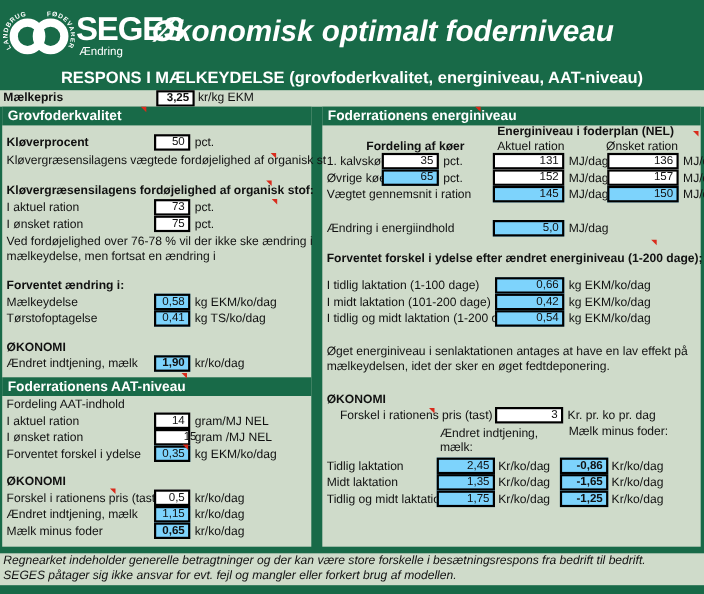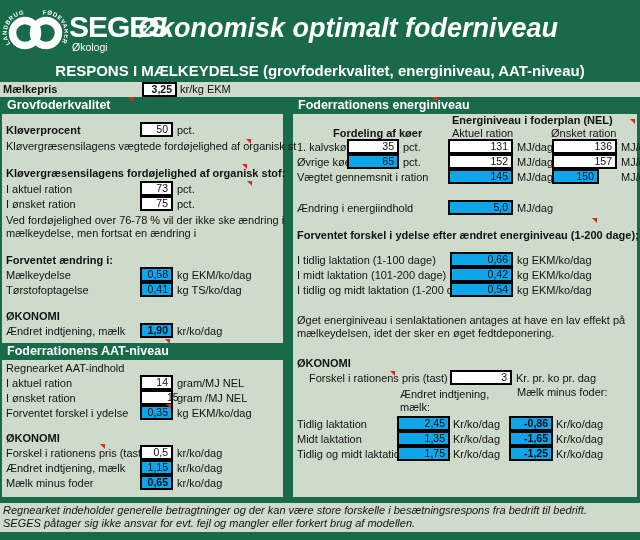--- a/index.html
+++ b/index.html
@@ -4,21 +4,21 @@
 <style>
   html,body{margin:0;padding:0;}
   #app{position:relative;width:640px;height:540px;background:#186a48;
        font-family:"Liberation Sans",sans-serif;overflow:hidden;color:#111;}
   .panel{position:absolute;background:#cfdbca;overflow:hidden;}
   .hdr-bar{position:absolute;background:#186a48;color:#fff;font-weight:bold;
            font-size:12.5px;line-height:17px;height:17px;padding-left:5px;box-sizing:border-box;}
   .lbl,.unit{position:absolute;font-size:11px;line-height:13px;white-space:nowrap;}
   .cell{position:absolute;box-sizing:border-box;height:15px;border:2px solid #000;
         background:#fff;font-size:10.5px;line-height:11px;text-align:right;padding-right:3px;}
-  .calc{background:#0ea5e9;}
+  .calc{background:#7dd3fc;}
   .b{font-weight:bold;}
   .brand{position:absolute;left:69px;top:12px;color:#fff;font-weight:bold;
          font-size:30px;letter-spacing:-1px;line-height:30px;}
   .brand-sub{position:absolute;left:72px;top:41px;color:#fff;font-size:10.5px;}
   .title{position:absolute;left:138px;top:12px;color:#fff;font-weight:bold;
          font-style:italic;font-size:27px;line-height:32px;white-space:nowrap;}
   .subtitle{position:absolute;left:0;top:61px;width:640px;text-align:center;color:#fff;
             font-weight:bold;font-size:15px;line-height:20px;}
   .strip{position:absolute;left:0;width:640px;background:#cfdbca;}
   .marker{position:absolute;width:0;height:0;border-top:5px solid #d92b1c;
@@ -35,21 +35,21 @@
     <circle cx="23" cy="28" r="12.5" fill="none" stroke="#fff" stroke-width="7.5"></circle>
     <circle cx="44" cy="28" r="12.5" fill="none" stroke="#fff" stroke-width="7.5"></circle>
     <defs>
       <path id="arcL" d="M 8.2,38.6 A 18.5,18.5 0 0 1 21.4,9.6" fill="none"></path>
       <path id="arcR" d="M 40.8,9.8 A 18.5,18.5 0 0 1 59.2,38.6" fill="none"></path>
     </defs>
     <text font-size="6" font-weight="bold" fill="#fff" letter-spacing="0.6"><textPath href="#arcL">LANDBRUG</textPath></text>
     <text font-size="6" font-weight="bold" fill="#fff" letter-spacing="0.6"><textPath href="#arcR">FØDEVARER</textPath></text>
   </svg>
   <div class="brand">SEGES</div>
-  <div class="brand-sub">Økologi</div>
+  <div class="brand-sub">Ændring</div>
   <div class="title">Økonomisk optimalt foderniveau</div>
   <div class="subtitle">RESPONS I MÆLKEYDELSE (grovfoderkvalitet, energiniveau, AAT-niveau)</div>
 
   <div class="strip" style="top:82px;height:15px;"></div>
   <span class="lbl b" style="left:3px;top:83px;">Mælkepris</span>
   <span class="cell b" style="left:142px;top:82px;width:35px;">3,25</span>
   <span class="unit" style="left:180px;top:83px;">kr/kg EKM</span>
 
   <div class="panel" style="left:2px;top:97px;width:281px;height:400px;"></div>
   <div class="panel" style="left:293px;top:97px;width:344px;height:400px;"></div>
@@ -84,21 +84,21 @@
   <span class="lbl" style="left:6px;top:284px;">Tørstofoptagelse</span>
   <span class="cell calc" style="left:140px;top:282px;width:33px;">0,41</span>
   <span class="unit" style="left:177px;top:284px;">kg TS/ko/dag</span>
 
   <span class="lbl b" style="left:6px;top:310px;">ØKONOMI</span>
   <span class="lbl" style="left:6px;top:325px;">Ændret indtjening, mælk</span>
   <span class="cell calc b" style="left:140px;top:323px;width:33px;">1,90</span>
   <span class="unit" style="left:177px;top:325px;">kr/ko/dag</span>
 
   <div class="hdr-bar" style="left:2px;top:343px;width:281px;">Foderrationens AAT-niveau</div>
-  <span class="lbl" style="left:6px;top:362px;">Regnearket AAT-indhold</span>
+  <span class="lbl" style="left:6px;top:362px;">Fordeling AAT-indhold</span>
 
   <span class="lbl" style="left:6px;top:377px;">I aktuel ration</span>
   <span class="cell" style="left:140px;top:375px;width:33px;">14</span>
   <span class="unit" style="left:177px;top:377px;">gram/MJ NEL</span>
 
   <span class="lbl" style="left:6px;top:392px;">I ønsket ration</span>
   <span class="cell" style="left:140px;top:390px;width:33px;padding-left:25px;">15</span>
   <span class="unit" style="left:177px;top:392px;">gram /MJ NEL</span>
 
   <span class="lbl" style="left:6px;top:407px;">Forventet forskel i ydelse</span>
@@ -138,21 +138,21 @@
   <span class="cell calc" style="left:347px;top:154px;width:52px;">65</span>
   <span class="unit" style="left:403px;top:156px;">pct.</span>
   <span class="cell" style="left:448px;top:154px;width:65px;">152</span>
   <span class="unit" style="left:517px;top:156px;">MJ/dag</span>
   <span class="cell" style="left:552px;top:154px;width:65px;">157</span>
   <span class="unit" style="left:621px;top:156px;">MJ/dag</span>
 
   <span class="lbl" style="left:297px;top:171px;">Vægtet gennemsnit i ration</span>
   <span class="cell calc" style="left:448px;top:169px;width:65px;">145</span>
   <span class="unit" style="left:517px;top:171px;">MJ/dag</span>
-  <span class="cell calc" style="left:552px;top:169px;width:47px;">150</span>
+  <span class="cell calc" style="left:552px;top:169px;width:65px;">150</span>
   <span class="unit" style="left:621px;top:171px;">MJ/dag</span>
 
   <span class="lbl" style="left:297px;top:202px;">Ændring i energiindhold</span>
   <span class="cell calc" style="left:448px;top:200px;width:65px;">5,0</span>
   <span class="unit" style="left:517px;top:202px;">MJ/dag</span>
 
   <span class="lbl b" style="left:297px;top:229px;">Forventet forskel i ydelse efter ændret energiniveau (1-200 dage);</span>
 
   <span class="lbl" style="left:297px;top:254px;">I tidlig laktation (1-100 dage)</span>
   <span class="cell calc" style="left:450px;top:252px;width:63px;">0,66</span>

